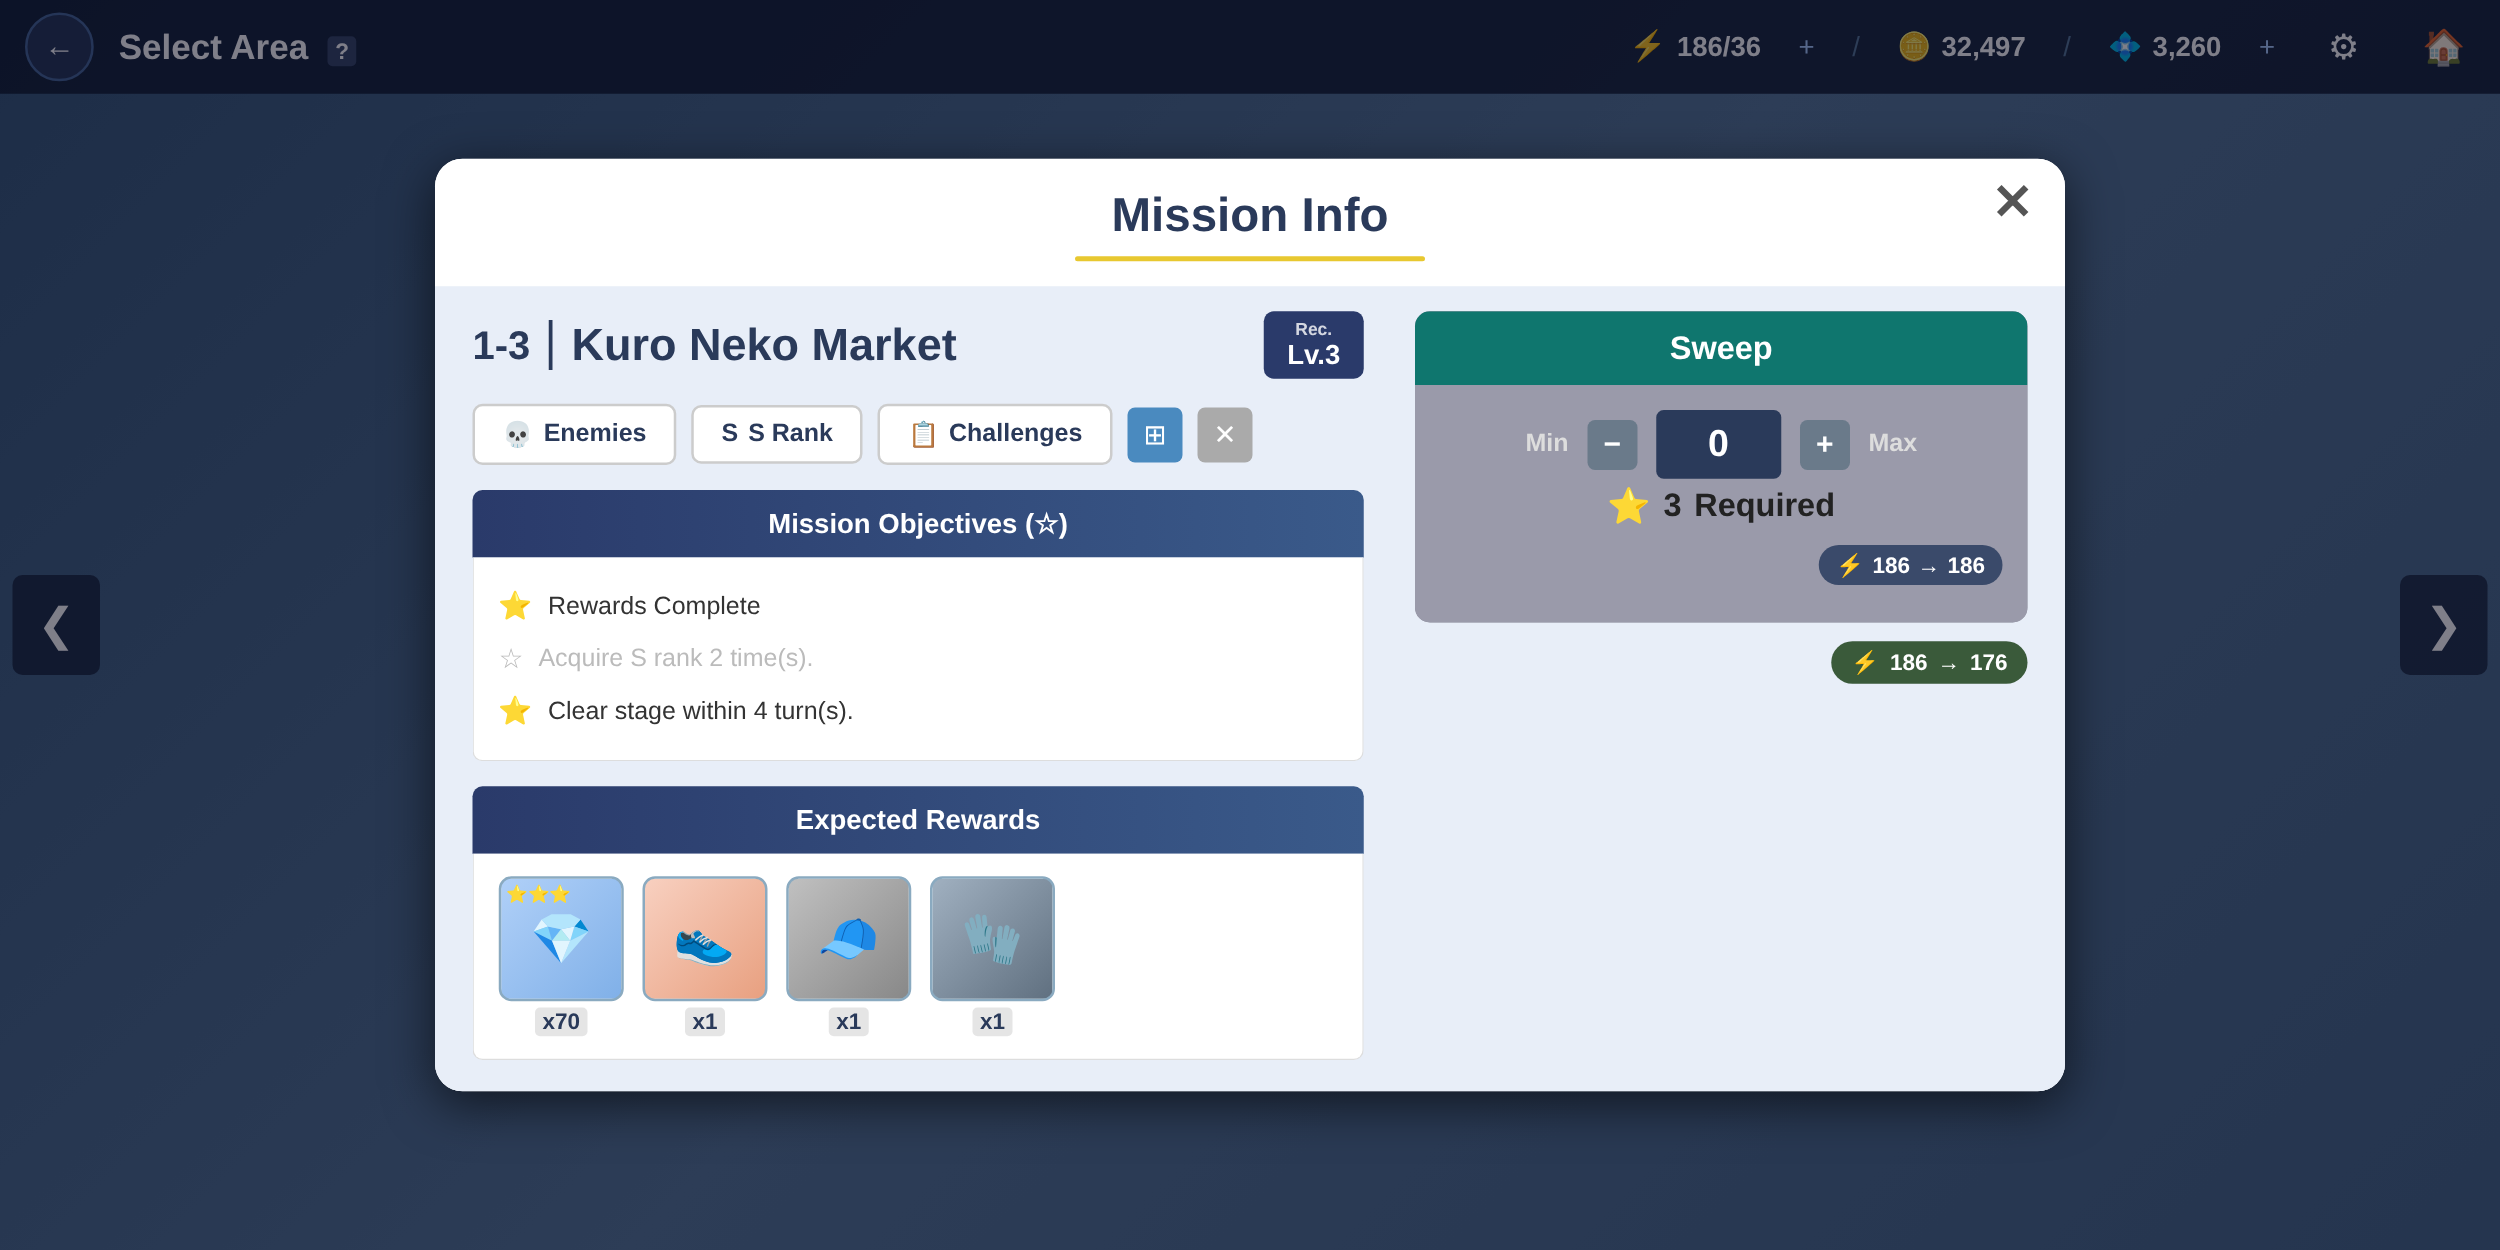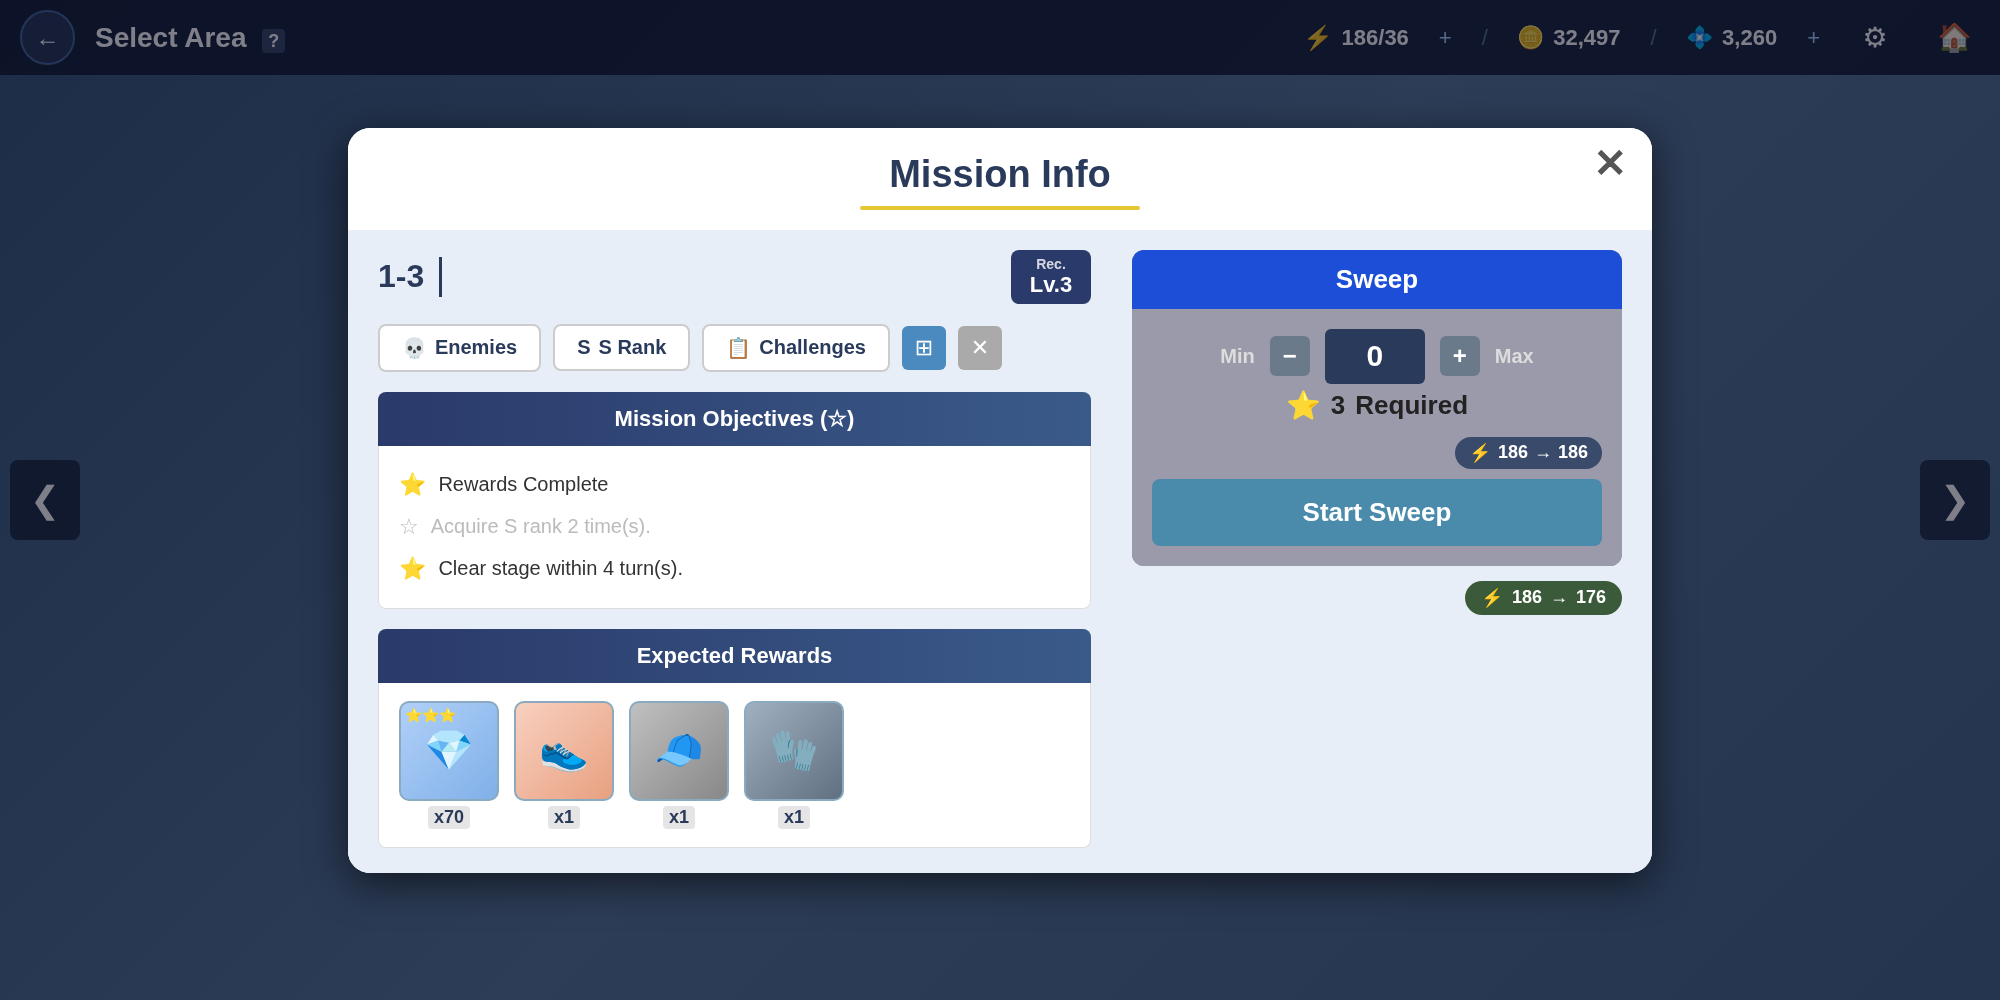--- a/index.html
+++ b/index.html
@@ -421,21 +421,21 @@
     }
 
     
     .sweep-box {
       background: #8a8a9a;
       border-radius: 12px;
       overflow: hidden;
     }
 
     .sweep-header {
-      background: #1d4ed8;
+      background: #0f766e;
       color: white;
       text-align: center;
       padding: 14px;
       font-size: 26px;
       font-weight: bold;
     }
 
     .sweep-content {
       padding: 20px;
       background: #9a9aaa;
@@ -629,20 +629,21 @@
     </div>
 
     <div class="modal-body" style="position:relative;">
       <div class="modal-bg-panel"></div>
 
       <div class="left-panel">
 
         <div class="mission-title-row">
           <span class="mission-number">1-3</span>
           <div class="mission-divider"></div>
+          <span class="mission-name">Kuro Neko Market</span>
           <div class="rec-badge">
             <div class="rec-label">Rec.</div>
             <div class="rec-level">Lv.3</div>
           </div>
         </div>
 
         <div class="tab-row">
           <button class="tab-btn">
             <span class="tab-btn-icon">💀</span>
             <span>Enemies</span>
@@ -735,21 +736,20 @@
               <span class="sweep-required-text">Required</span>
             </div>
             <div class="sweep-energy-row">
               <div class="energy-badge">
                 <span>⚡</span>
                 <span>186</span>
                 <span> → </span>
                 <span>186</span>
               </div>
             </div>
-            <button class="start-sweep-btn">Start Sweep</button>
           </div>
         </div>
 
         <div class="start-mission-area">
           <div class="mission-energy-badge">
             <span style="color:#7fff00;">⚡</span>
             <span>186</span>
             <span> → </span>
             <span>176</span>
           </div>

